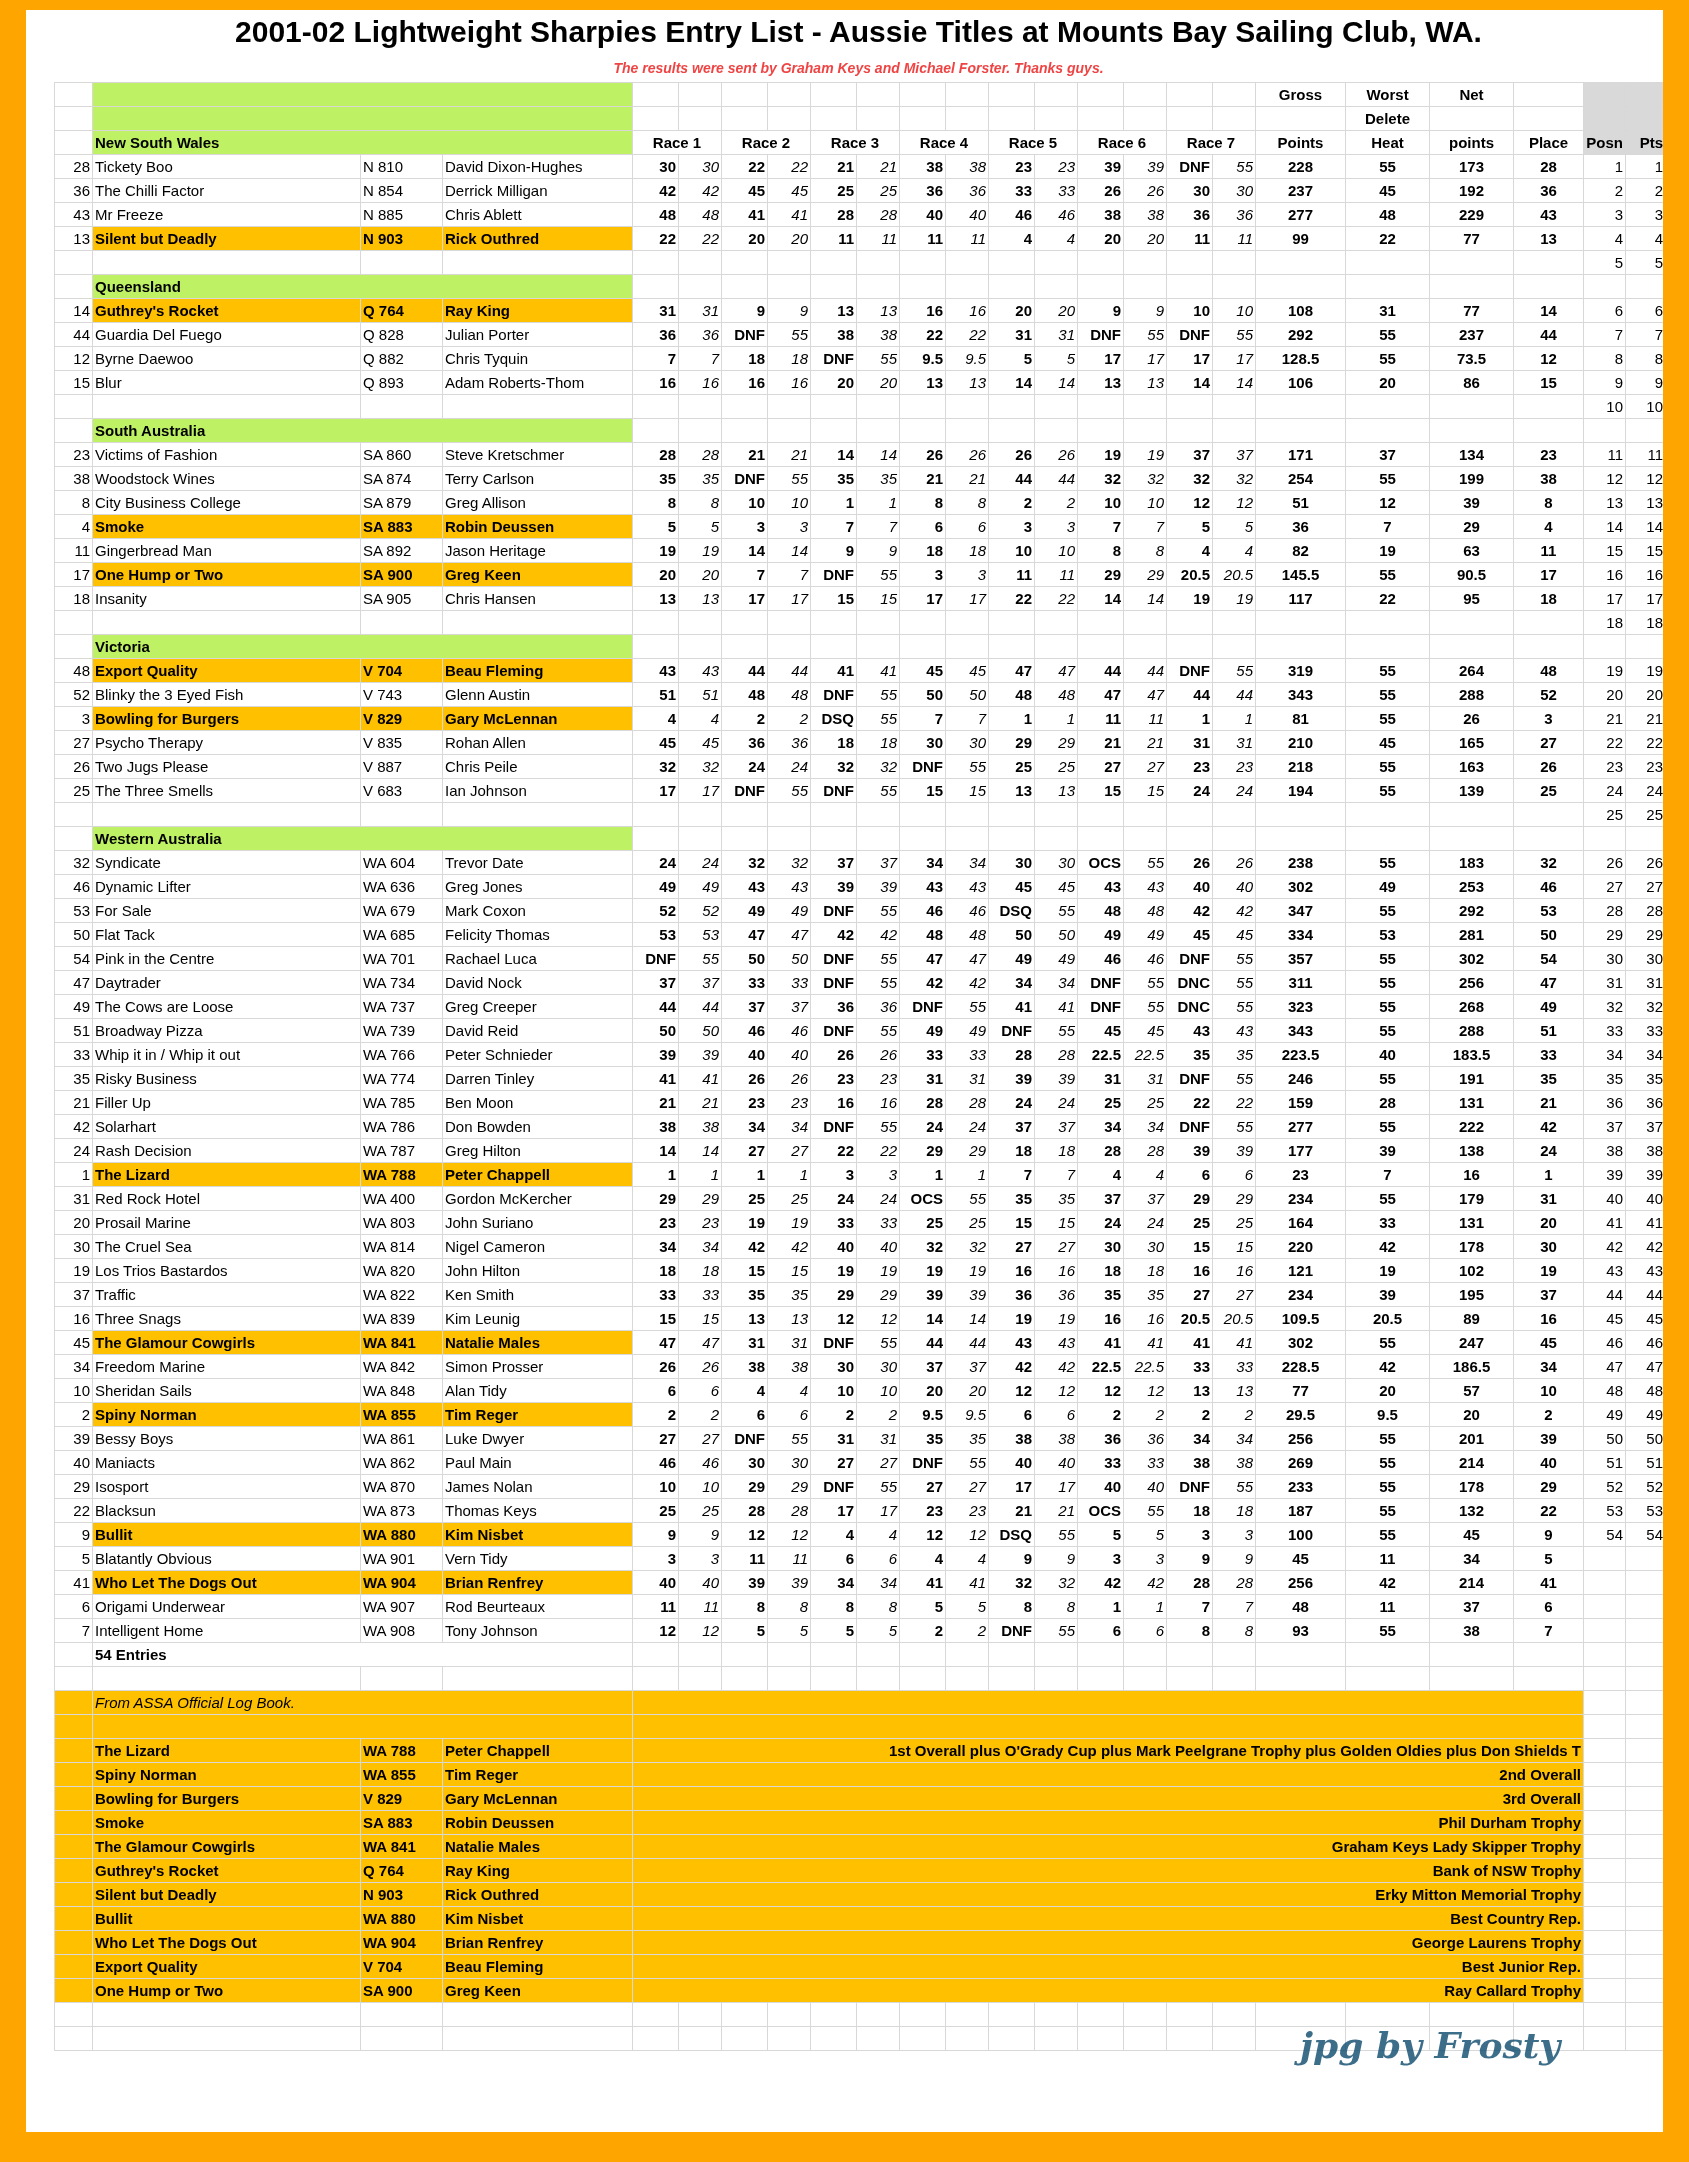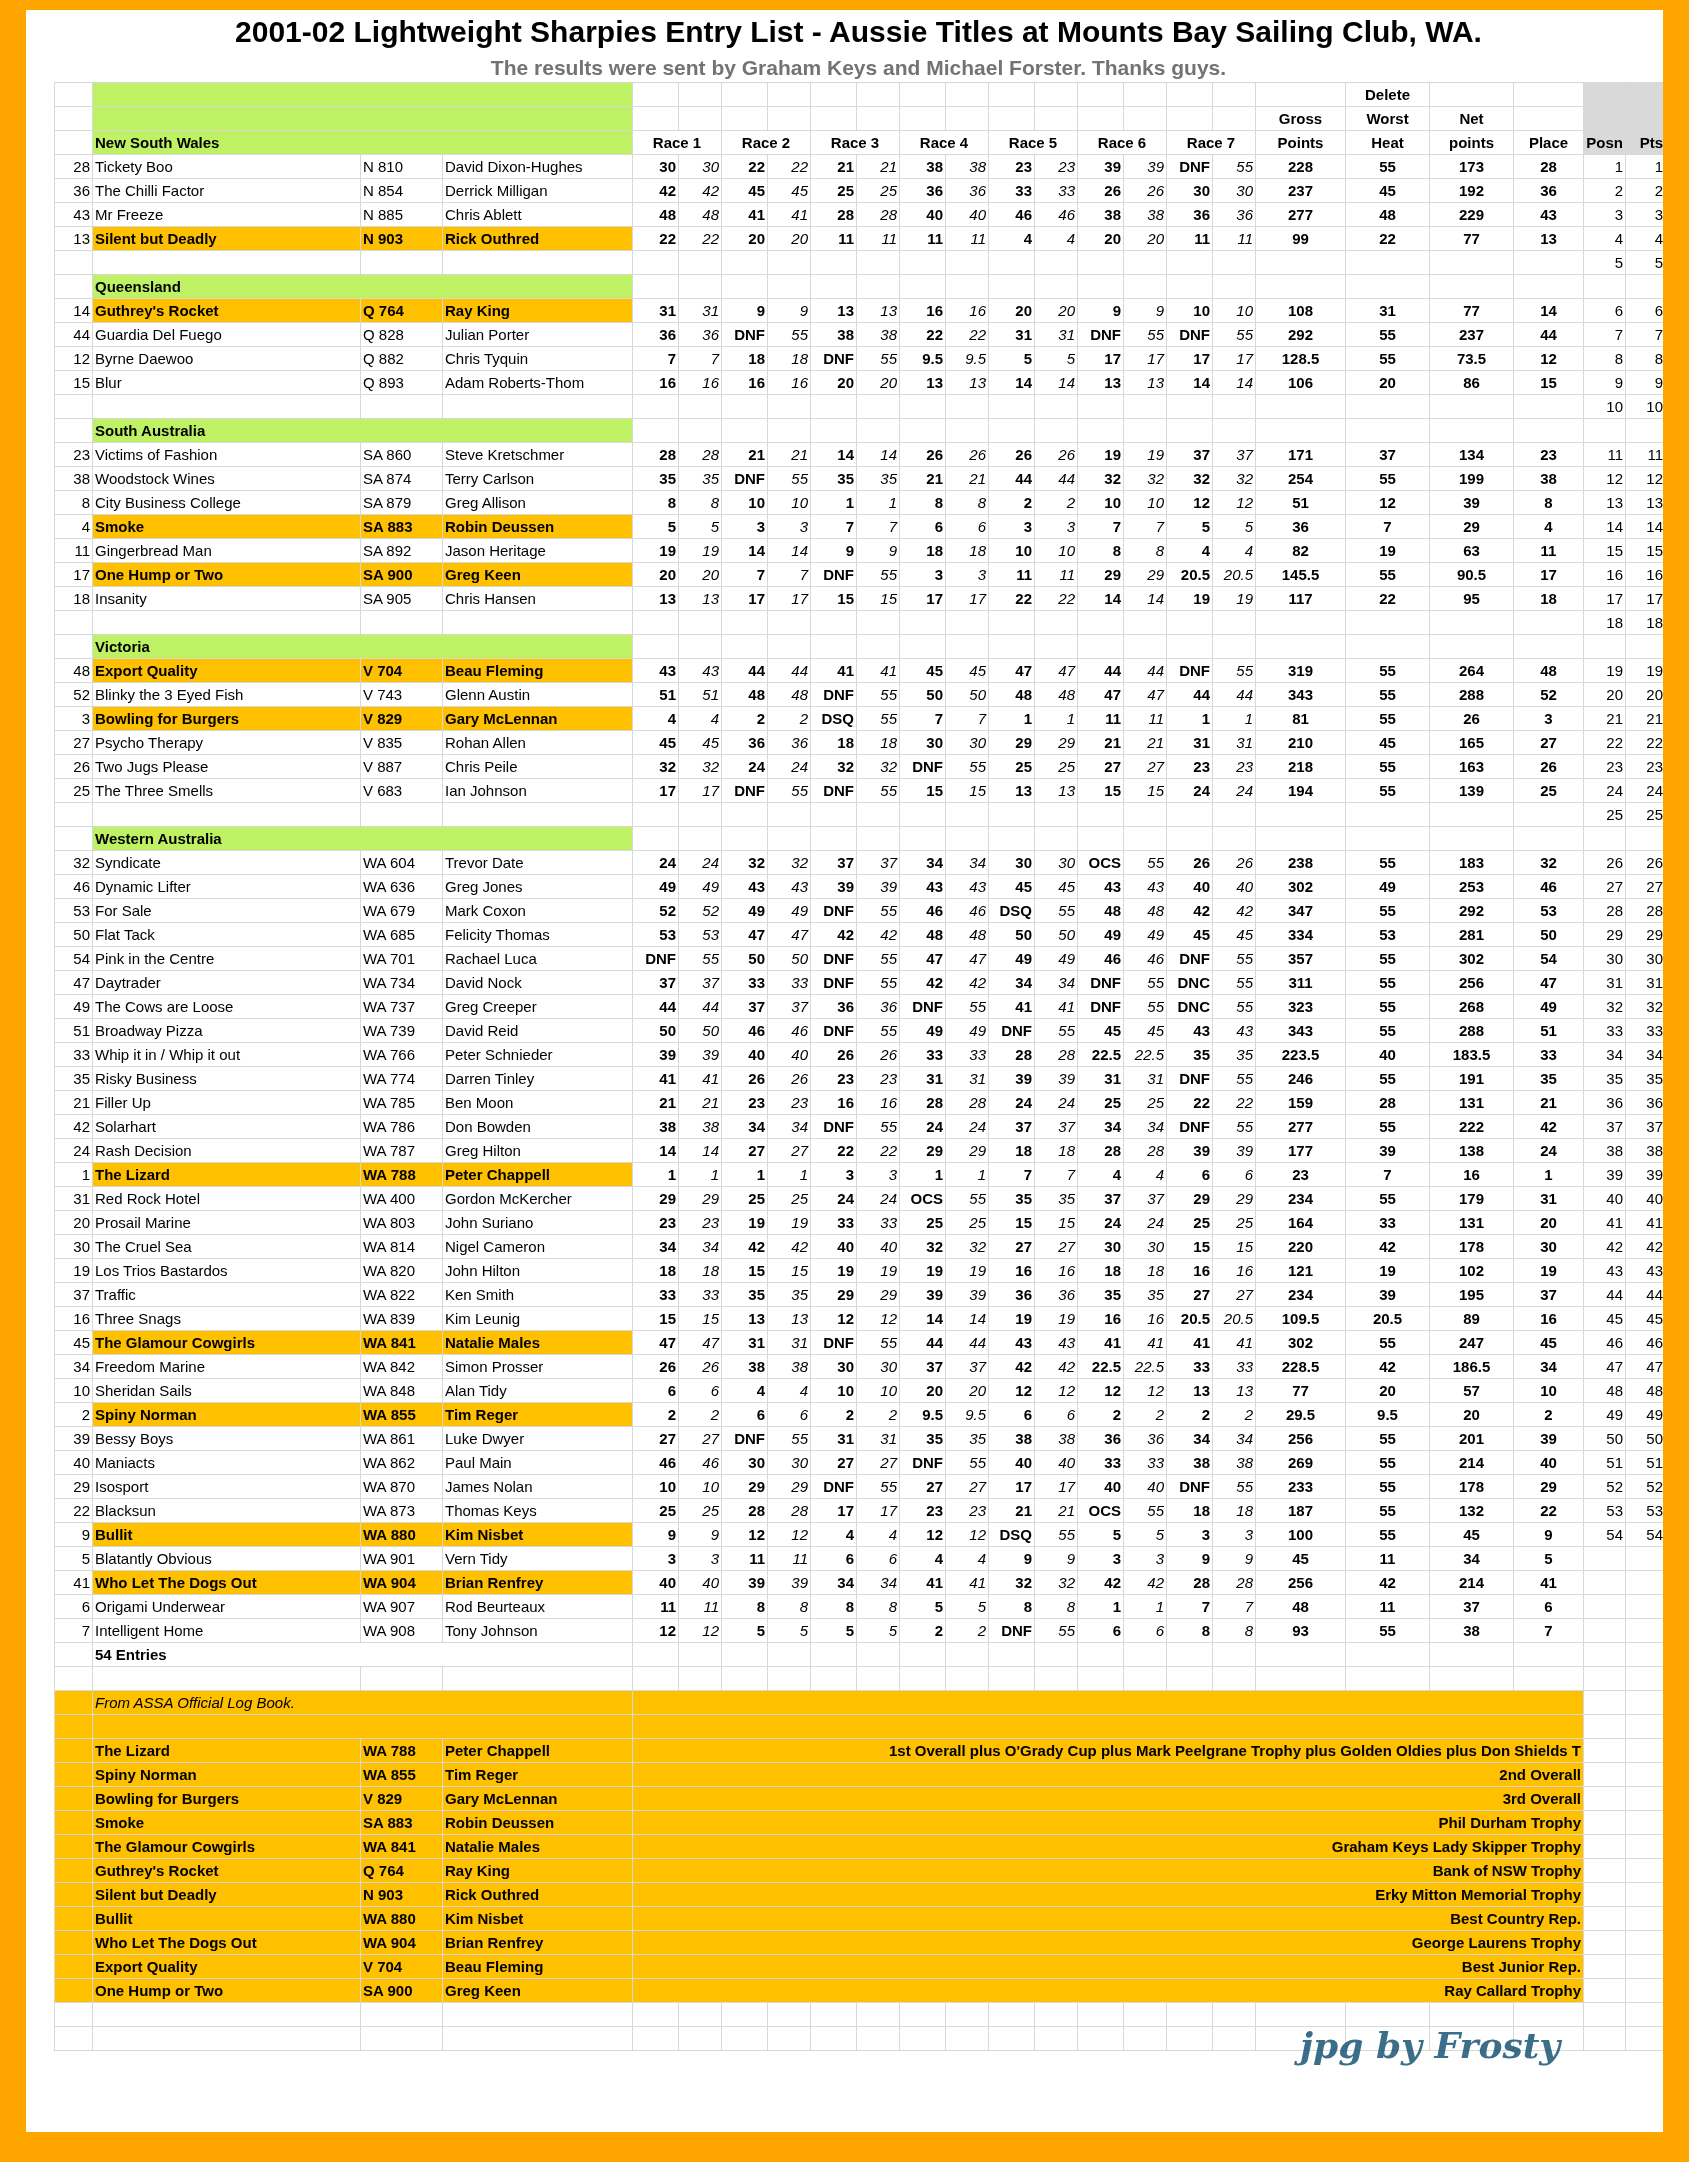--- a/index.html
+++ b/index.html
@@ -12,21 +12,21 @@
     position: absolute; top: 10px; left: 26px;
     width: 1637px; height: 2122px;
     background: #FFFFFF; overflow: hidden; padding-left: 28px;
   }
   .title {
     height: 44px; display: flex; align-items: center; justify-content: center;
     font-weight: bold; font-size: 30px; color: #000;
   }
   .subtitle {
     height: 28px; display: flex; align-items: center; justify-content: center;
-    font-weight: bold; font-size: 21px; color: #737373;
+    font-weight: bold; font-style: italic; font-size: 14px; color: #ef4444;
   }
   table.grid {
     border-collapse: collapse; table-layout: fixed; width: 1611px;
   }
   table.grid td {
     border: 1px solid #D8D8D8; height: 24px; padding: 0 2px;
     font-size: 15px; color: #000; overflow: hidden; white-space: nowrap;
     vertical-align: middle; line-height: 22px;
   }
   td.num   { text-align: right; padding-right: 5px; font-size: 14px; }
@@ -98,47 +98,47 @@
             <td></td>
             <td></td>
             <td></td>
             <td></td>
             <td></td>
             <td></td>
             <td></td>
             <td></td>
             <td></td>
             <td></td>
+            <td class="hdr">Gross</td>
+            <td class="hdr">Worst</td>
+            <td class="hdr">Net</td>
+            <td class="hdr"></td>
+            <td class="gray"></td>
+            <td class="gray"></td>
+          </tr>
+          <tr>
+            <td></td>
+            <td class="yellow" colspan="3"></td>
+            <td></td>
+            <td></td>
+            <td></td>
+            <td></td>
+            <td></td>
+            <td></td>
+            <td></td>
+            <td></td>
+            <td></td>
+            <td></td>
+            <td></td>
+            <td></td>
+            <td></td>
+            <td></td>
             <td class="hdr"></td>
             <td class="hdr">Delete</td>
             <td class="hdr"></td>
-            <td class="hdr"></td>
-            <td class="gray"></td>
-            <td class="gray"></td>
-          </tr>
-          <tr>
-            <td></td>
-            <td class="yellow" colspan="3"></td>
-            <td></td>
-            <td></td>
-            <td></td>
-            <td></td>
-            <td></td>
-            <td></td>
-            <td></td>
-            <td></td>
-            <td></td>
-            <td></td>
-            <td></td>
-            <td></td>
-            <td></td>
-            <td></td>
-            <td class="hdr">Gross</td>
-            <td class="hdr">Worst</td>
-            <td class="hdr">Net</td>
             <td class="hdr"></td>
             <td class="gray"></td>
             <td class="gray"></td>
           </tr>
           <tr>
             <td></td>
             <td class="yellow state" colspan="3">New South Wales</td>
             <td class="hdr" colspan="2">Race 1</td>
             <td class="hdr" colspan="2">Race 2</td>
             <td class="hdr" colspan="2">Race 3</td>

